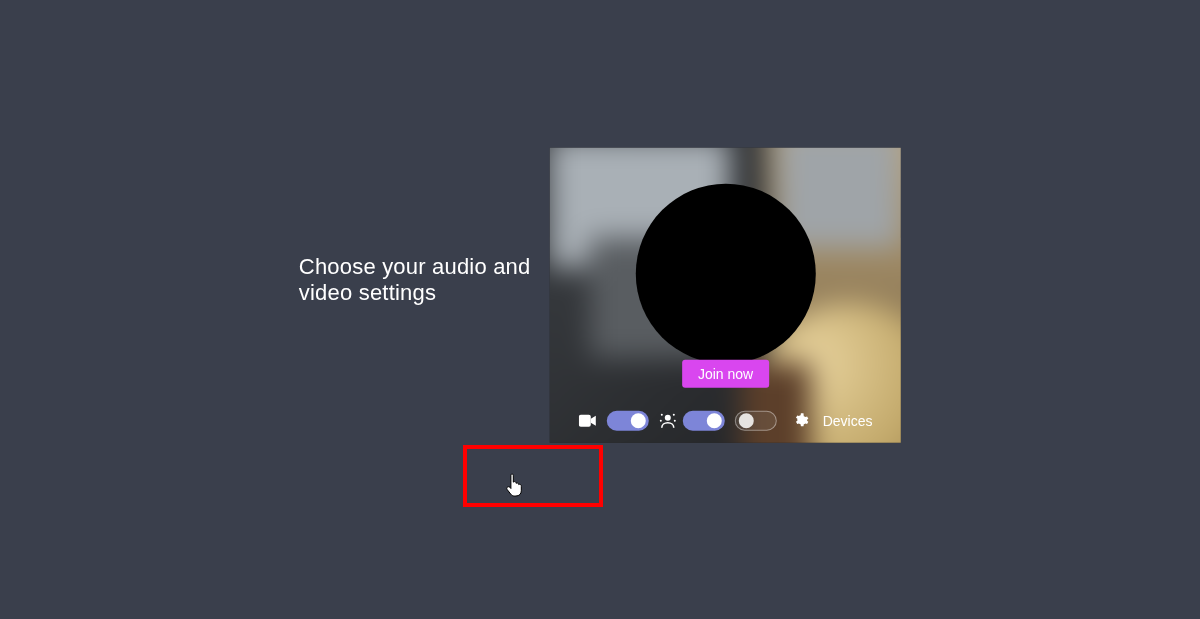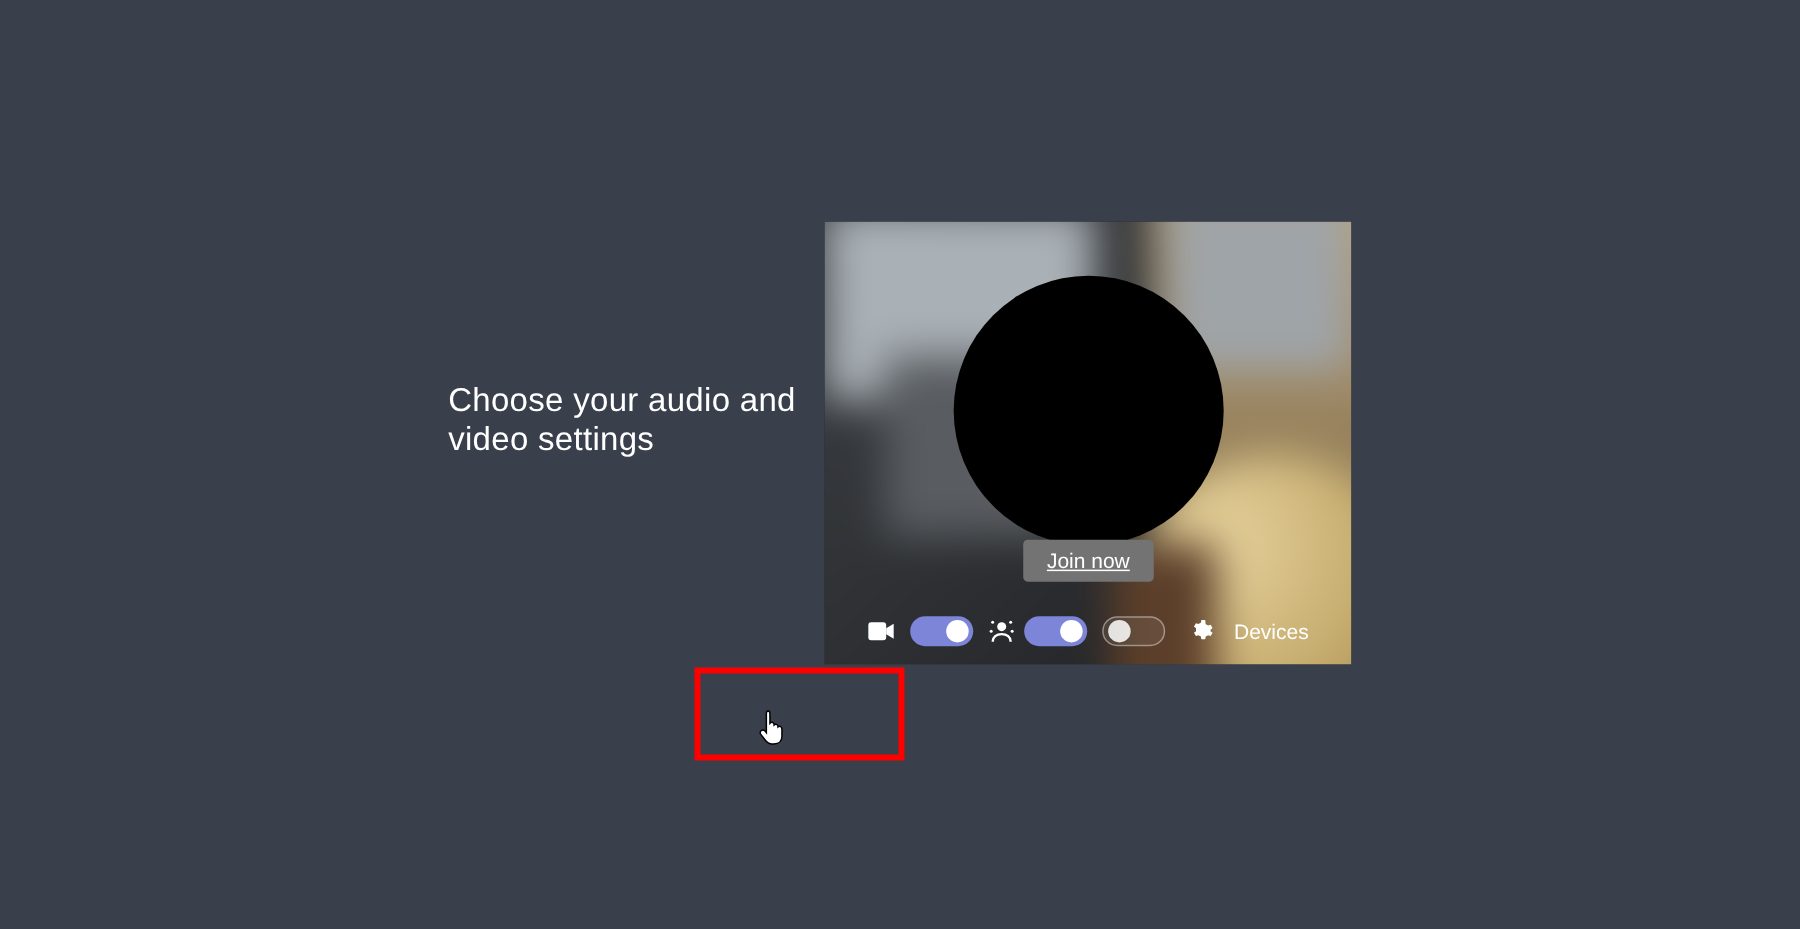--- a/index.html
+++ b/index.html
@@ -56,28 +56,27 @@
       background: #000;
       left: 50%;
       top: 43%;
       transform: translate(-50%, -50%);
     }
     .join-btn {
       position: absolute;
       left: 50%;
       transform: translateX(-50%);
       bottom: 55px;
-      background: #737373;
+      background: #d946ef;
       color: #ffffff;
       font-size: 14px;
       padding: 6px 16px;
       border-radius: 3px;
       cursor: pointer;
       user-select: none;
-      text-decoration: underline;
     }
     .ctrl-row {
       position: absolute;
       left: 0;
       right: 0;
       bottom: 12px;
       display: flex;
       align-items: center;
       justify-content: center;
       gap: 10px;

